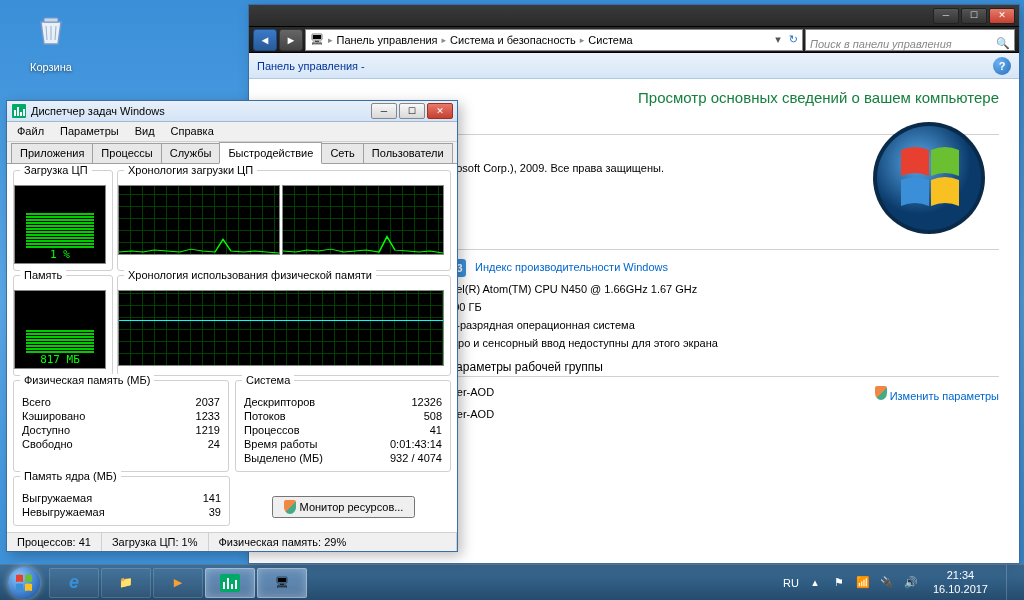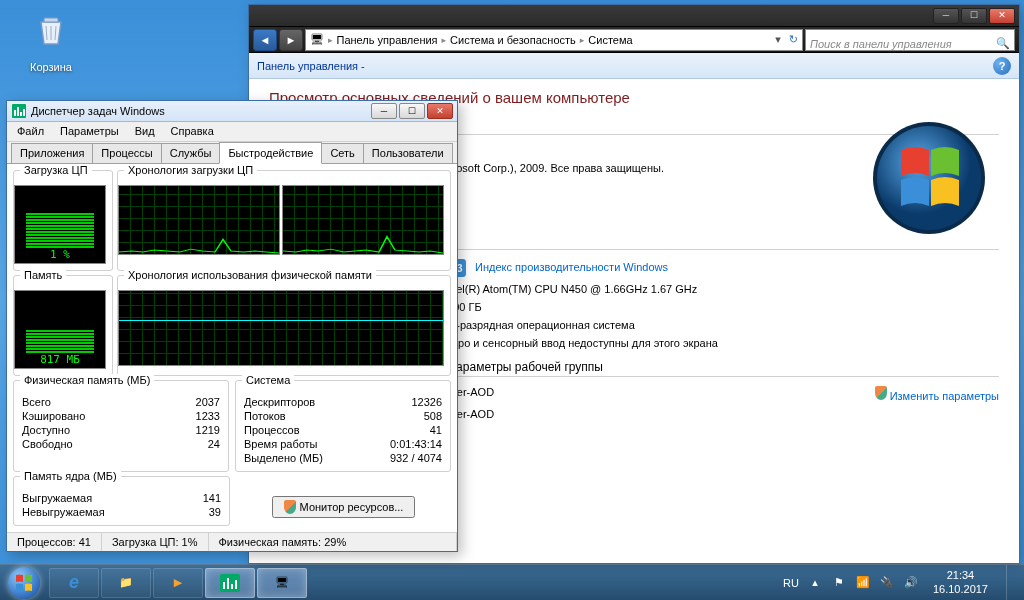--- a/index.html
+++ b/index.html
@@ -28,21 +28,21 @@
 .navbtn.disabled { background:linear-gradient(180deg,#666,#444); border-color:#333; }
 .breadcrumb { flex:1; height:22px; background:#fff; border:1px solid #888; display:flex; align-items:center; padding:0 4px; gap:4px; color:#000; font-size:11px; }
 .bc-item { cursor:pointer; }
 .bc-sep { color:#888; font-size:9px; }
 .searchbox { width:210px; height:22px; background:#fff; border:1px solid #888; padding:0 4px; display:flex; align-items:flex-end; color:#888; font-style:italic; }
 .cp-bar { height:26px; background:linear-gradient(180deg,#eaf2fb,#d6e6f7); border-bottom:1px solid #b0c8e0; display:flex; align-items:center; padding:0 8px; }
 .cp-bar .h { color:#003399; font-size:11px; }
 .cp-bar .help { margin-left:auto; width:18px; height:18px; border-radius:50%; background:radial-gradient(circle at 30% 30%,#6ab0ee,#2a70c0); color:#fff; display:flex; align-items:center; justify-content:center; font-size:11px; font-weight:bold; cursor:pointer; }
 
 .cp-body { flex:1; background:#fff; padding:10px 20px; overflow:auto; color:#000; }
-.cp-body h1 { color:#7f1d1d; font-size:15px; font-weight:normal; margin-bottom:12px; }
+.cp-body h1 { color:#15803d; font-size:15px; font-weight:normal; margin-bottom:12px;text-align:right; }
 .sect-hdr { font-size:12px; color:#000; margin:8px 0 6px 0; border-bottom:1px solid #d0d0d0; padding-bottom:2px; }
 .kv-row { display:flex; padding:3px 0 3px 20px; font-size:11px; }
 .kv-row .k { width:155px; color:#555; }
 .kv-row .v { flex:1; }
 .link { color:#0066cc; cursor:pointer; }
 .win-orb { width:120px; height:120px; float:right; margin:0 10px 10px 20px; }
 
 
 .tm-menu { height:20px; background:#f0f0f0; border-bottom:1px solid #d0d0d0; display:flex; align-items:center; padding:0 2px; }
 .tm-menu .mi { padding:2px 8px; font-size:11px; cursor:pointer; }

